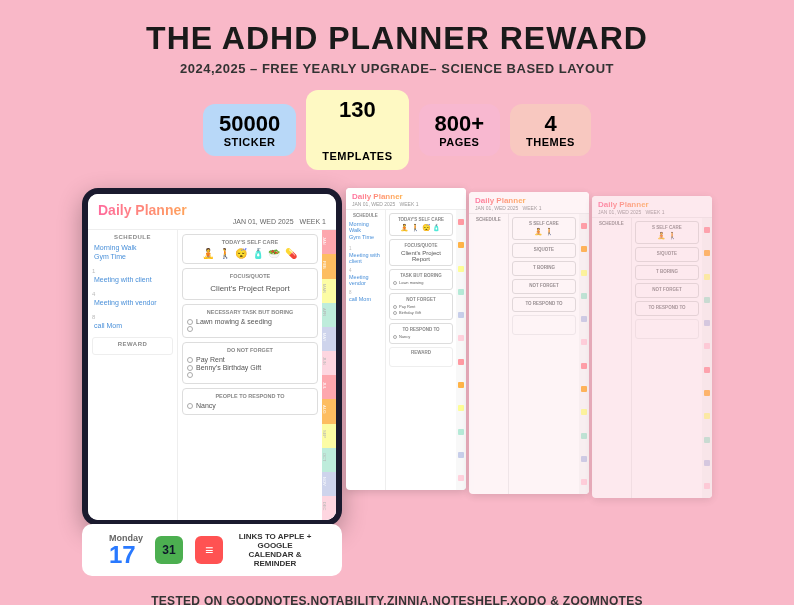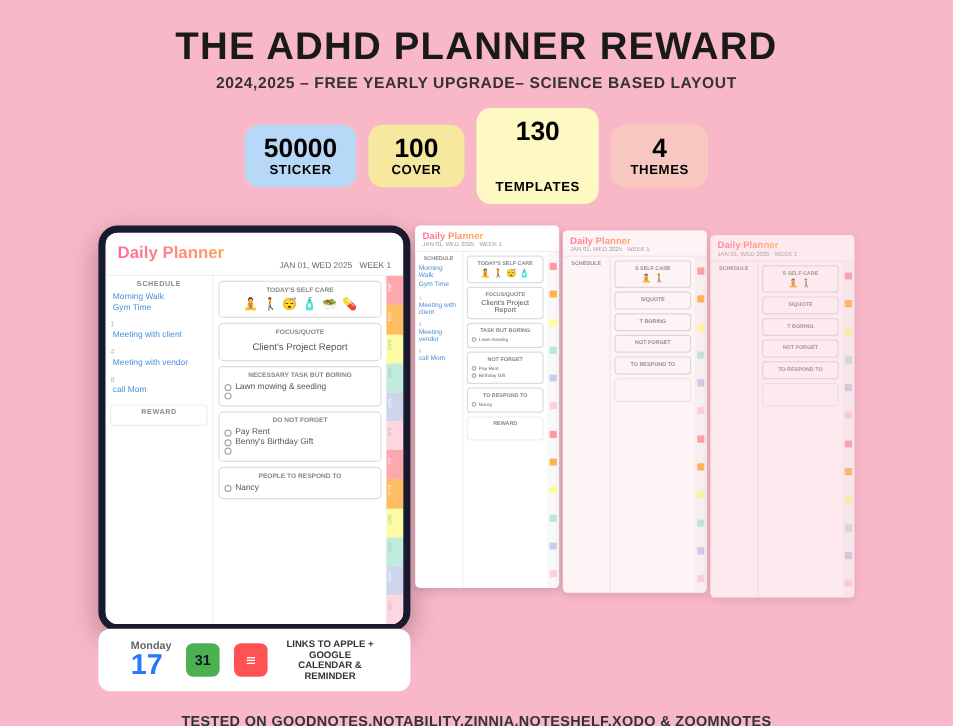--- a/index.html
+++ b/index.html
@@ -396,27 +396,27 @@
 <body>
 
 <h1 class="main-title">THE ADHD PLANNER REWARD</h1>
 <p class="subtitle">2024,2025 – FREE YEARLY UPGRADE– SCIENCE BASED LAYOUT</p>
 
 <div class="badges-row">
   <div class="badge badge-blue">
     <span class="badge-number">50000</span>
     <span class="badge-label">STICKER</span>
   </div>
-  <div class="badge badge-yellow">
-    <span class="badge-number">100</span>
-    <span class="badge-label">COVER</span>
-  </div>
   <div class="badge badge-purple">
     <span class="badge-number">130</span>
     <span class="badge-label">TEMPLATES</span>
+  </div>
+  <div class="badge badge-pink">
+    <span class="badge-number">800+</span>
+    <span class="badge-label">PAGES</span>
   </div>
   <div class="badge badge-coral">
     <span class="badge-number">4</span>
     <span class="badge-label">THEMES</span>
   </div>
 </div>
 
 <div class="planner-preview">
 
   <div style="display:flex;flex-direction:column;align-items:center;">

